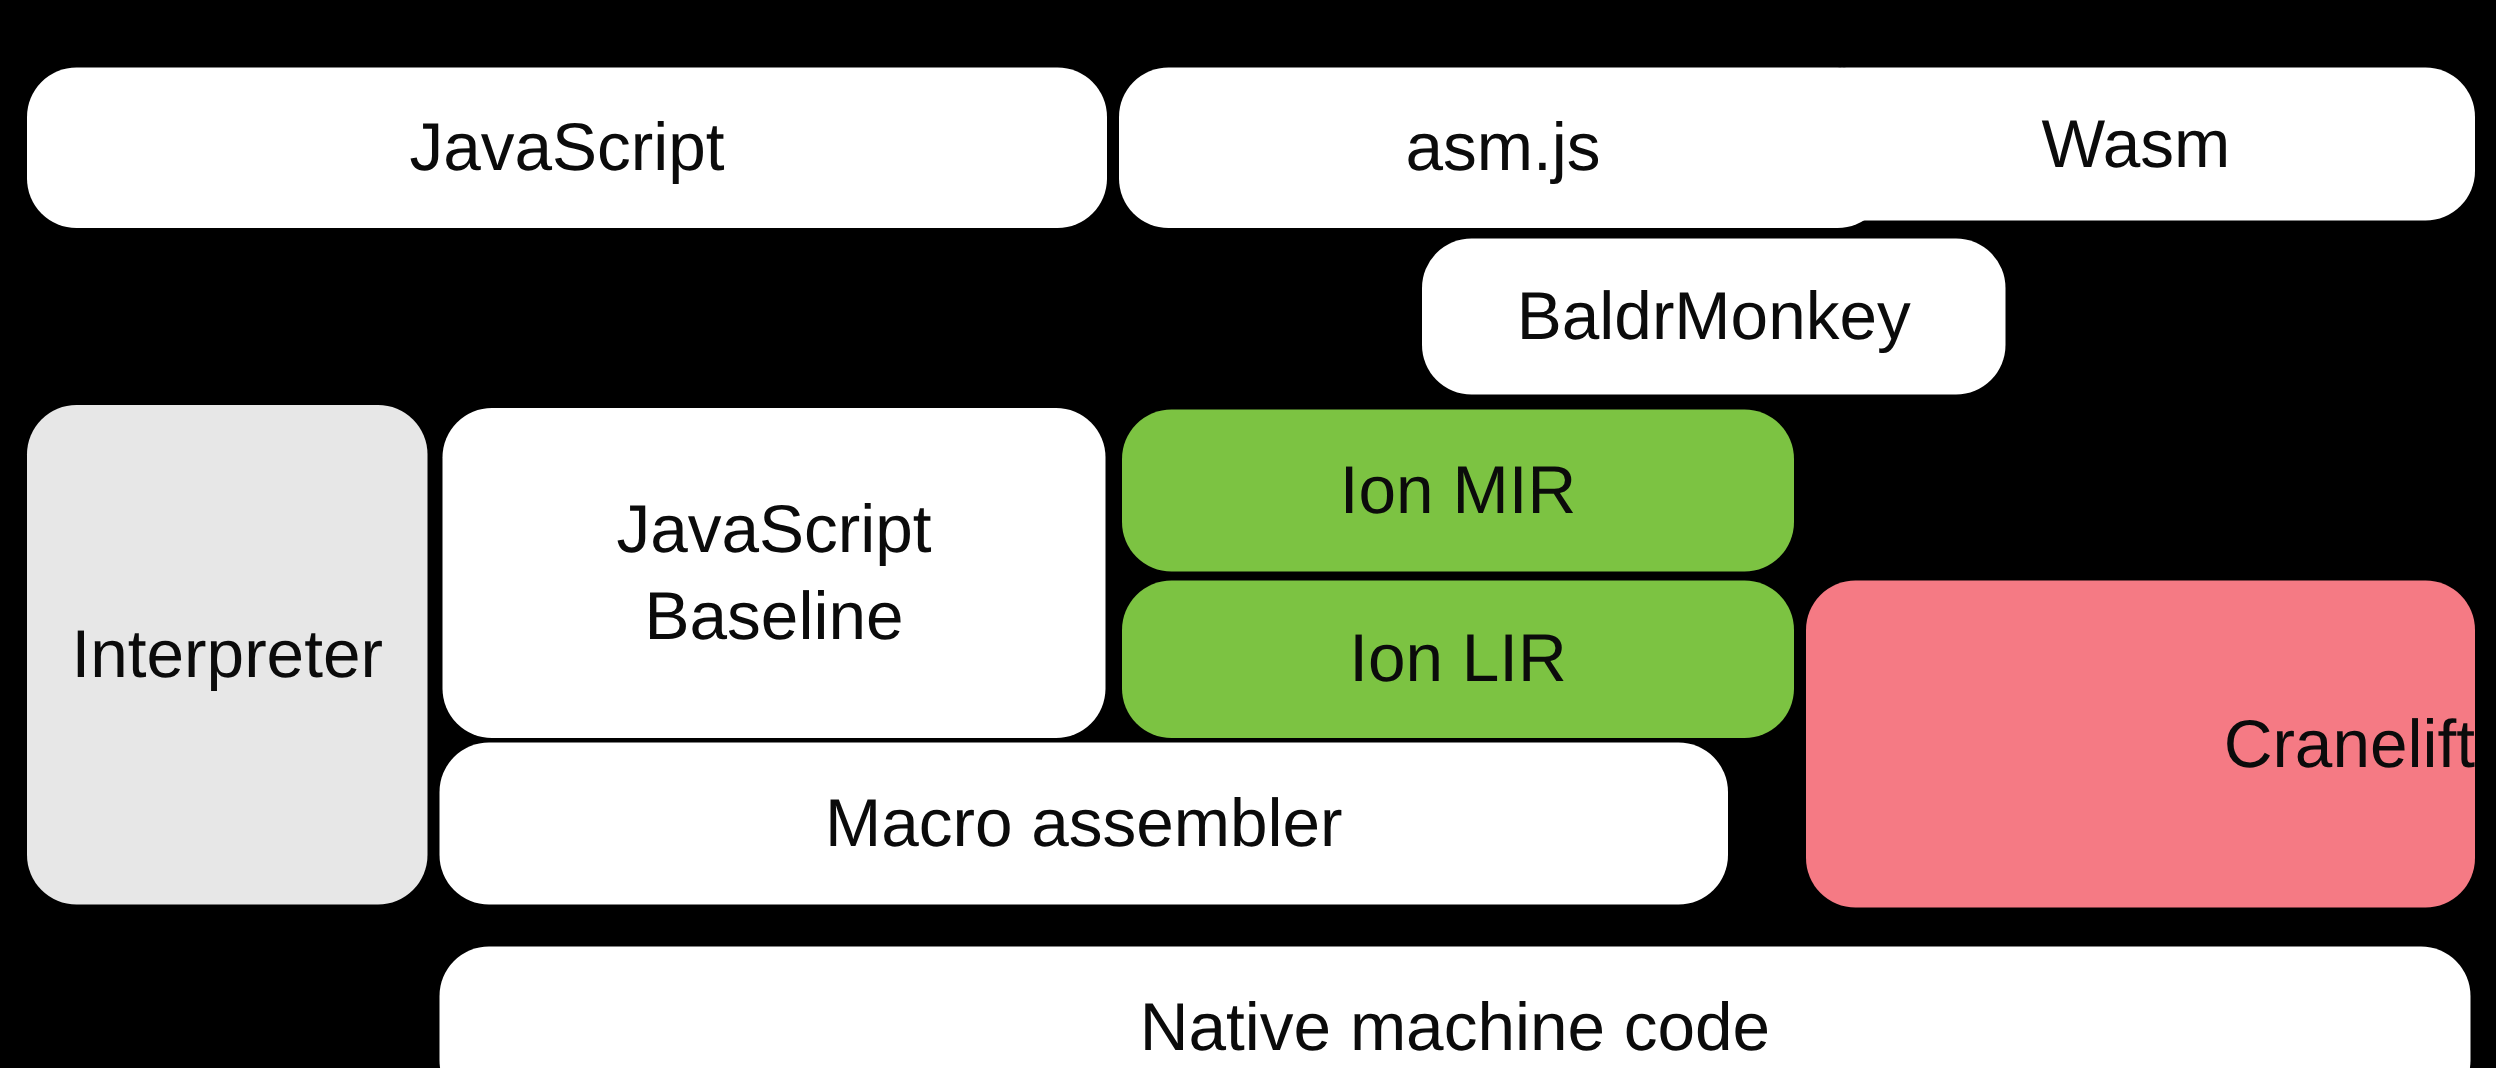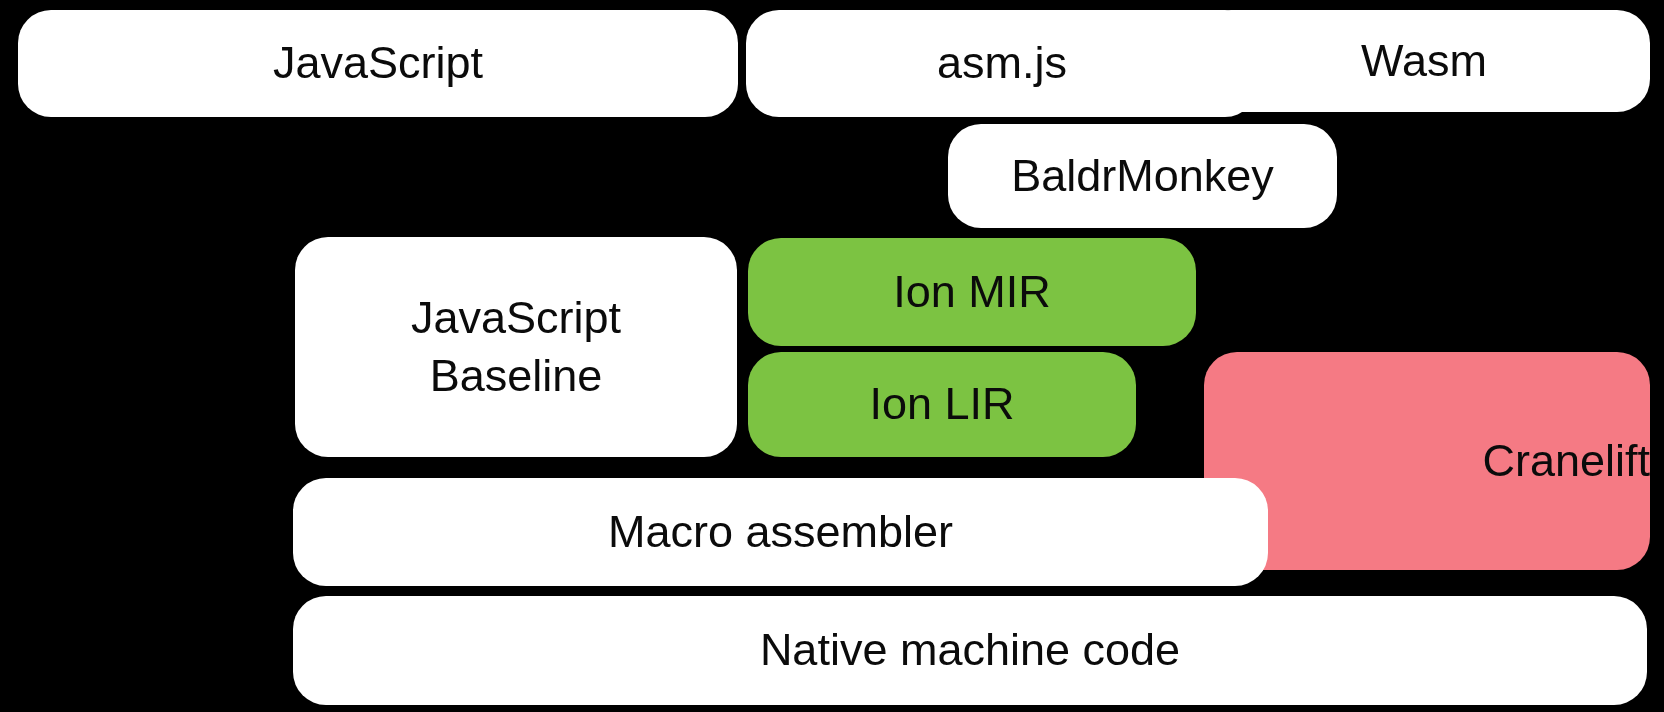--- a/index.html
+++ b/index.html
@@ -15,20 +15,21 @@
     overflow: hidden;
     font-family: "Liberation Sans", sans-serif;
   }
   .box {
     position: absolute;
     border-radius: 33px;
     display: flex;
     align-items: center;
     justify-content: center;
     box-sizing: border-box;
+    margin-top: 35px;
   }
   .box[data-tone="white"] { background: #ffffff; }
   .box[data-tone="gray"]  { background: #e7e7e7; }
   .box[data-tone="green"] { background: #7cc342; }
   .box[data-tone="pink"]  { background: #f57a84; justify-content: flex-end; }
   .label {
     color: #0b0b0b;
     font-size: 45px;
     line-height: 1.3;
     text-align: center;
@@ -51,39 +52,42 @@
 
   <div class="box" style="left:1198px; top:10px; width:452px; height:102px" data-tone="white">
     <span class="label">Wasm</span>
   </div>
 
 
   <div class="box" style="left:948px; top:124px; width:389px; height:104px" data-tone="white">
     <span class="label">BaldrMonkey</span>
   </div>
 
+  <div class="box" style="left:18px; top:235px; width:267px; height:333px" data-tone="gray">
+    <span class="label">Interpreter</span>
+  </div>
 
   <div class="box" style="left:295px; top:237px; width:442px; height:220px" data-tone="white">
     <span class="label">JavaScript
 Baseline</span>
   </div>
 
   <div class="box" style="left:748px; top:238px; width:448px; height:108px" data-tone="green">
     <span class="label">Ion MIR</span>
   </div>
 
-  <div class="box" style="left:748px; top:352px; width:388px; height:105px" data-tone="green">
+  <div class="box" style="left:748px; top:352px; width:448px; height:105px" data-tone="green">
     <span class="label">Ion LIR</span>
   </div>
 
   <div class="box" style="left:1204px; top:352px; width:446px; height:218px" data-tone="pink">
     <span class="label">Cranelift</span>
   </div>
 
-  <div class="box" style="left:293px; top:478px; width:975px; height:108px" data-tone="white">
+  <div class="box" style="left:293px; top:460px; width:859px; height:108px" data-tone="white">
     <span class="label">Macro assembler</span>
   </div>
 
   <div class="box" style="left:293px; top:596px; width:1354px; height:109px" data-tone="white">
     <span class="label">Native machine code</span>
   </div>
 
 </div>
 
 </body></html>

